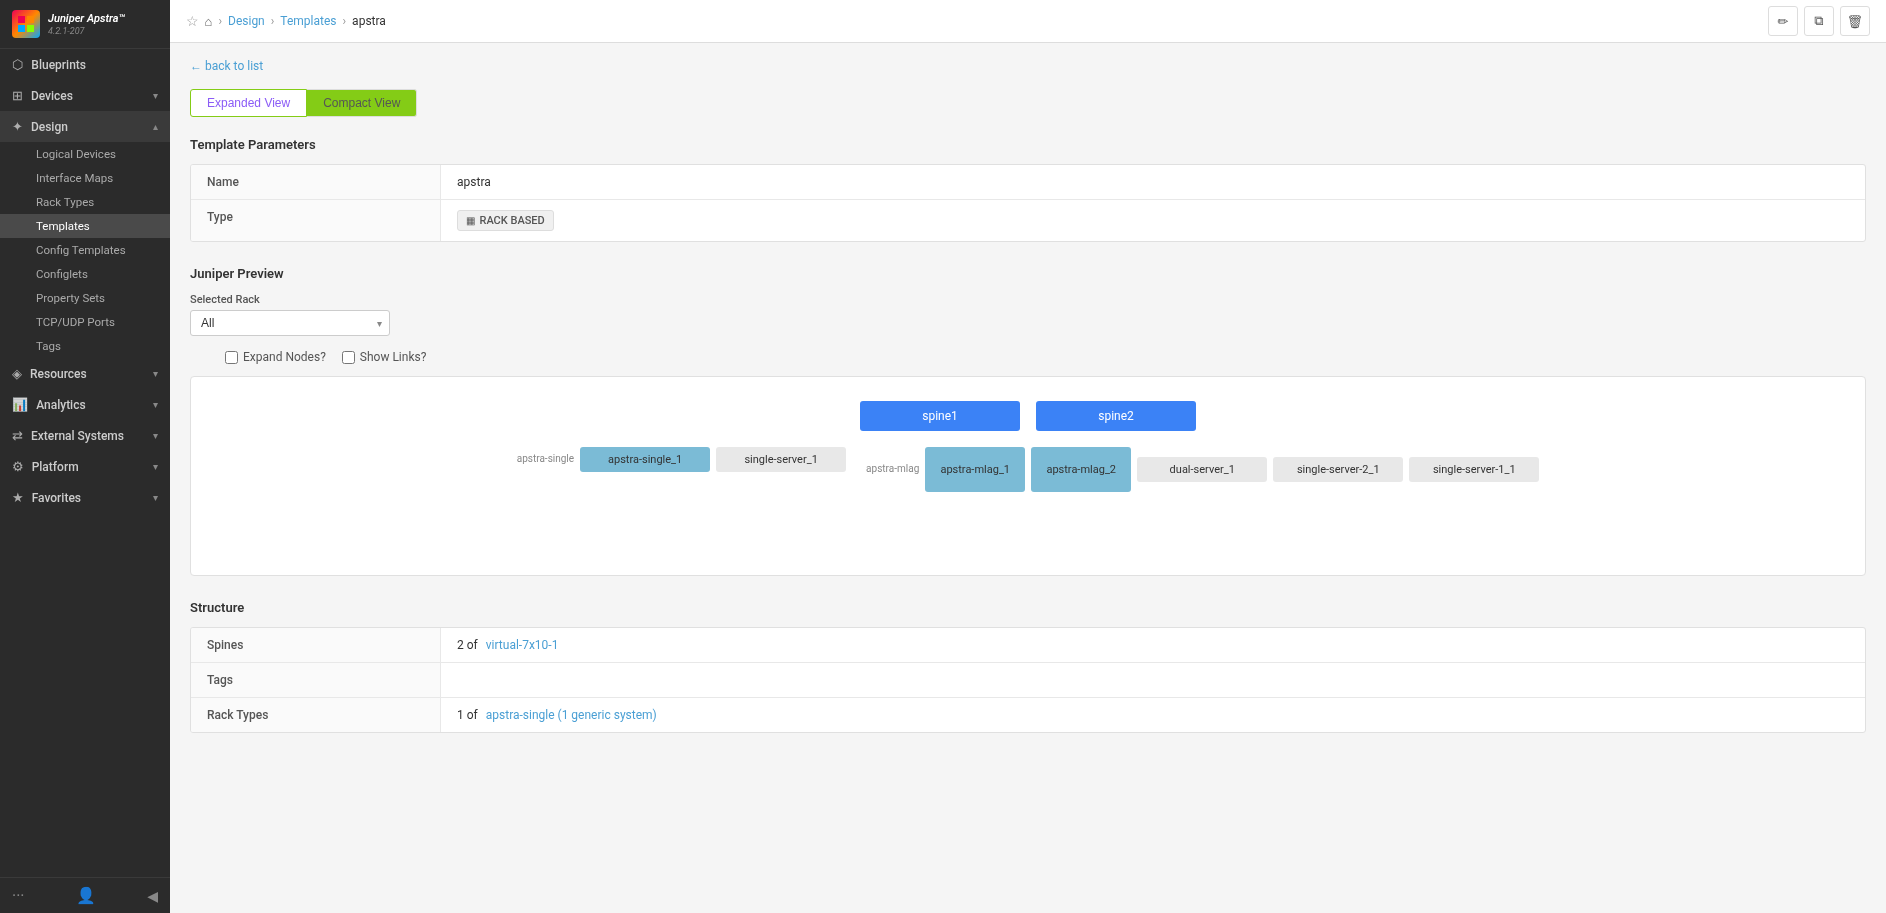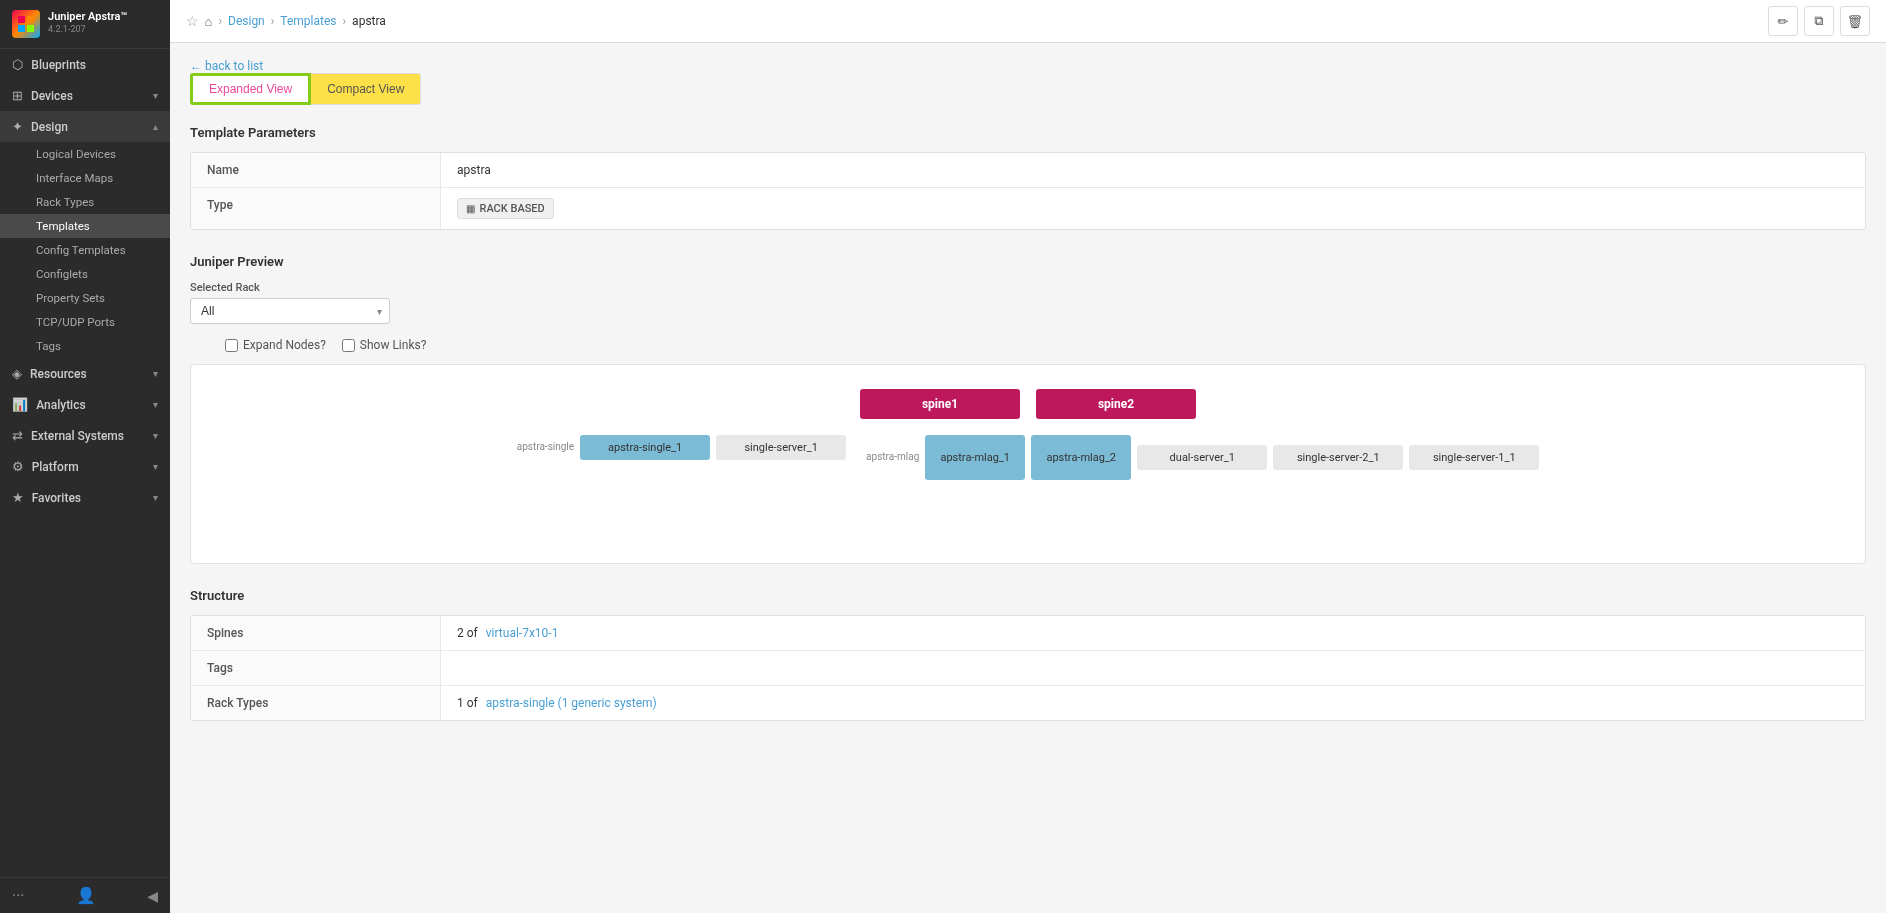--- a/index.html
+++ b/index.html
@@ -11,23 +11,25 @@
       min-width: 170px;
       background: #2b2b2b;
       color: #ccc;
       display: flex;
       flex-direction: column;
       height: 100vh;
       overflow-y: auto;
     }
     .sidebar-logo {
       display: flex;
+      align-items: center;
       gap: 8px;
       padding: 10px 12px;
       border-bottom: 1px solid #3a3a3a;
+      font-style: italic;
     }
     .logo-icon {
       width: 28px;
       height: 28px;
       background: linear-gradient(135deg, #e05, #f80, #0af);
       border-radius: 4px;
       display: flex; align-items: center; justify-content: center;
       font-size: 10px; color: white; font-weight: bold;
     }
     .logo-text { font-size: 11px; color: #fff; font-weight: 600; line-height: 1.3; }
@@ -110,20 +112,21 @@
       padding: 16px 20px;
     }
 
     .back-link {
       display: flex;
       align-items: center;
       gap: 4px;
       color: #4a9fd4;
       cursor: pointer;
       font-size: 12px;
+      margin-bottom: 16px;
       text-decoration: none;
     }
 
     .toolbar-right {
       display: flex;
       gap: 6px;
       align-items: center;
     }
     .icon-btn {
       width: 30px;
@@ -148,22 +151,22 @@
     .view-tab {
       padding: 6px 16px;
       border: 1px solid #ddd;
       background: #fff;
       cursor: pointer;
       font-size: 12px;
       color: #555;
     }
     .view-tab:first-child { border-radius: 3px 0 0 3px; }
     .view-tab:last-child { border-radius: 0 3px 3px 0; border-left: none; }
-    .view-tab.active { background: #fff; border-bottom-color: #fff; color: #ec4899; font-weight: 500; border: 3px solid #84cc16; }
-    .view-tab:not(.active) { background: #fde047; }
+    .view-tab.active { background: #fff; border-bottom-color: #fff; color: #8b5cf6; font-weight: 500; border: 1px solid #84cc16; }
+    .view-tab:not(.active) { background: #84cc16; }
 
     
     .section-title {
       font-size: 13px;
       font-weight: 600;
       color: #333;
       margin-bottom: 12px;
     }
 
     
@@ -279,25 +282,25 @@
       flex-direction: column;
       align-items: center;
     }
     .spine-row {
       display: flex;
       gap: 16px;
       margin-bottom: 16px;
     }
     .spine-box {
       padding: 8px 28px;
-      background: #be185d;
+      background: #3b82f6;
       color: white;
       border-radius: 3px;
       font-size: 12px;
-      font-weight: 700;
+      font-weight: 400;
       min-width: 160px;
       text-align: center;
     }
     .rack-row {
       display: flex;
       gap: 20px;
       align-items: flex-start;
     }
     .rack-group {
       display: flex;

